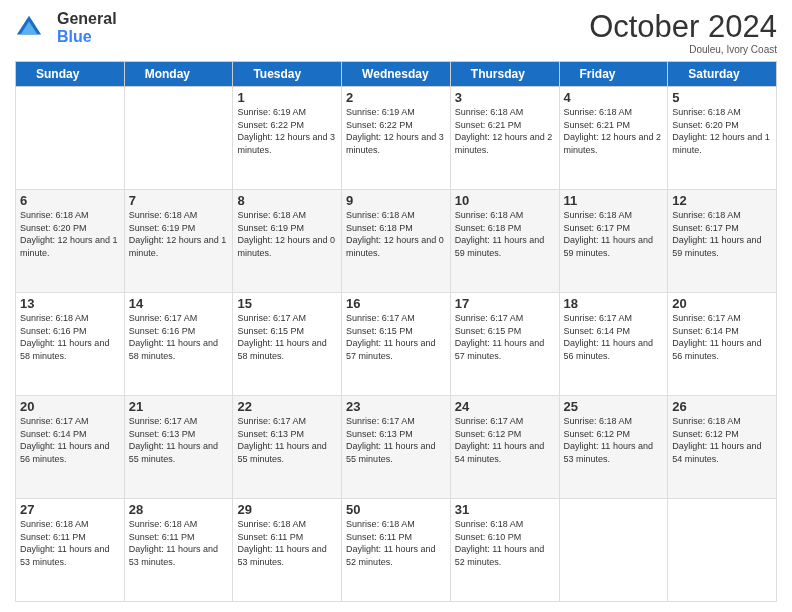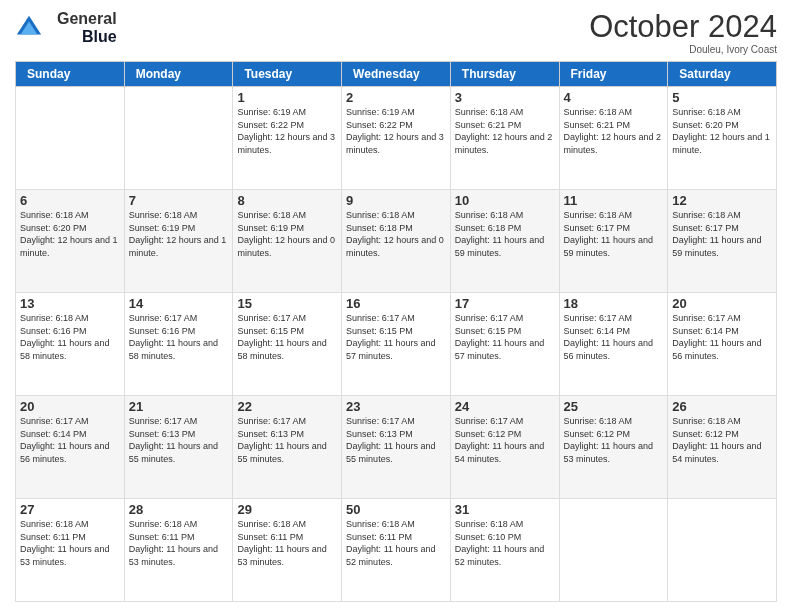--- a/index.html
+++ b/index.html
@@ -34,22 +34,21 @@
       line-height: 1.1;
     }
     .logo-general {
       font-size: 16px;
       font-weight: bold;
       color: #333;
     }
     .logo-blue {
       font-size: 16px;
       font-weight: bold;
-      color: #0f172a;
-      text-align: right;
+      color: #3b82f6;
     }
     .logo-icon {
       width: 28px;
       height: 28px;
     }
     .title-block {
       text-align: right;
     }
     .month-title {
       font-size: 31px;
@@ -64,21 +63,21 @@
     .calendar {
       width: 100%;
       border-collapse: collapse;
       flex: 1;
     }
     .calendar th {
       background: #1a6fc4;
       color: #fff;
       font-size: 12px;
       font-weight: bold;
-      padding: 5px 11px;
+      padding: 5px 20px;
       text-align: left;
       border: 1px solid #ccc;
     }
     .calendar td {
       vertical-align: top;
       border: 1px solid #ddd;
       padding: 3px 4px;
       font-size: 9.5px;
       color: #333;
       width: calc(100% / 7);

